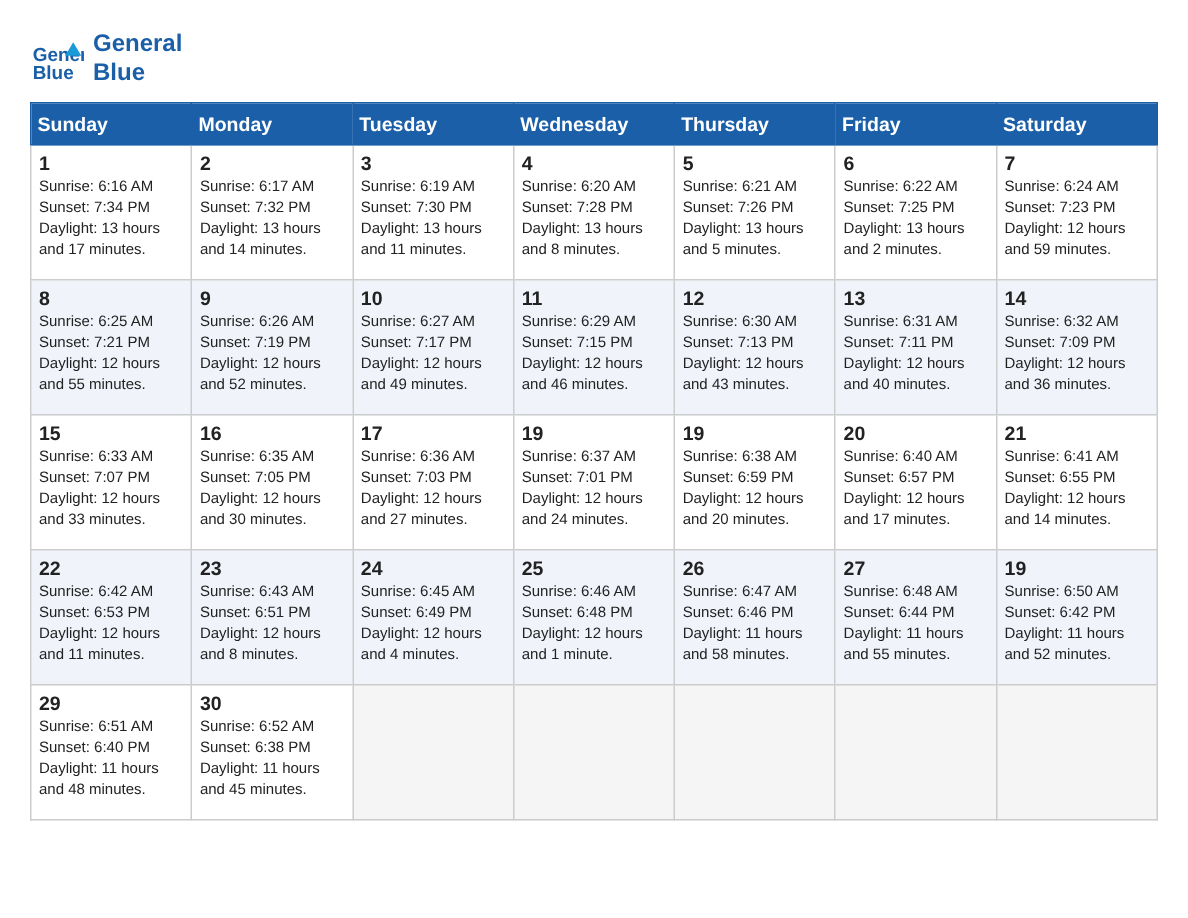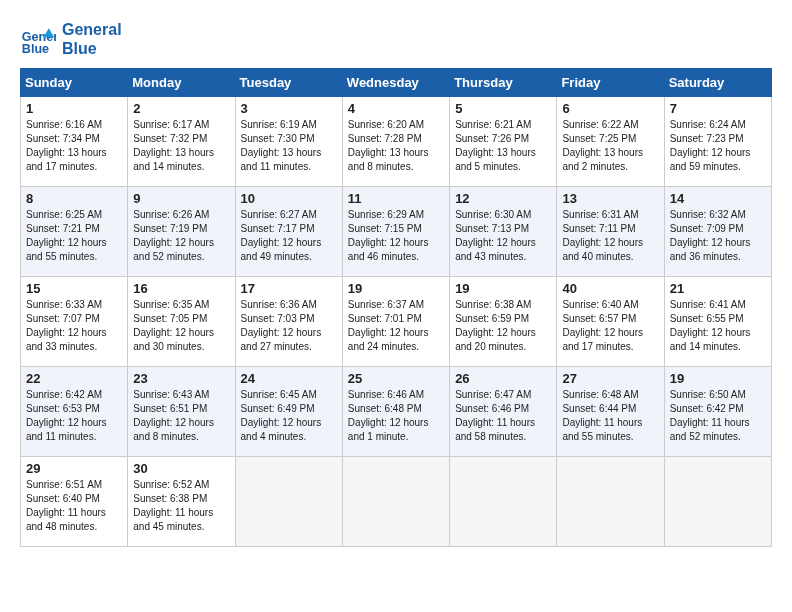--- a/index.html
+++ b/index.html
@@ -176,21 +176,21 @@
         </td>
         <td>
           <span class="day-num">19</span>
           <div class="day-info">Sunrise: 6:37 AM<br>Sunset: 7:01 PM<br>Daylight: 12 hours and 24 minutes.</div>
         </td>
         <td>
           <span class="day-num">19</span>
           <div class="day-info">Sunrise: 6:38 AM<br>Sunset: 6:59 PM<br>Daylight: 12 hours and 20 minutes.</div>
         </td>
         <td>
-          <span class="day-num">40</span>
+          <span class="day-num">20</span>
           <div class="day-info">Sunrise: 6:40 AM<br>Sunset: 6:57 PM<br>Daylight: 12 hours and 17 minutes.</div>
         </td>
         <td>
           <span class="day-num">21</span>
           <div class="day-info">Sunrise: 6:41 AM<br>Sunset: 6:55 PM<br>Daylight: 12 hours and 14 minutes.</div>
         </td>
       </tr>
       <tr>
         <td>
           <span class="day-num">22</span>

